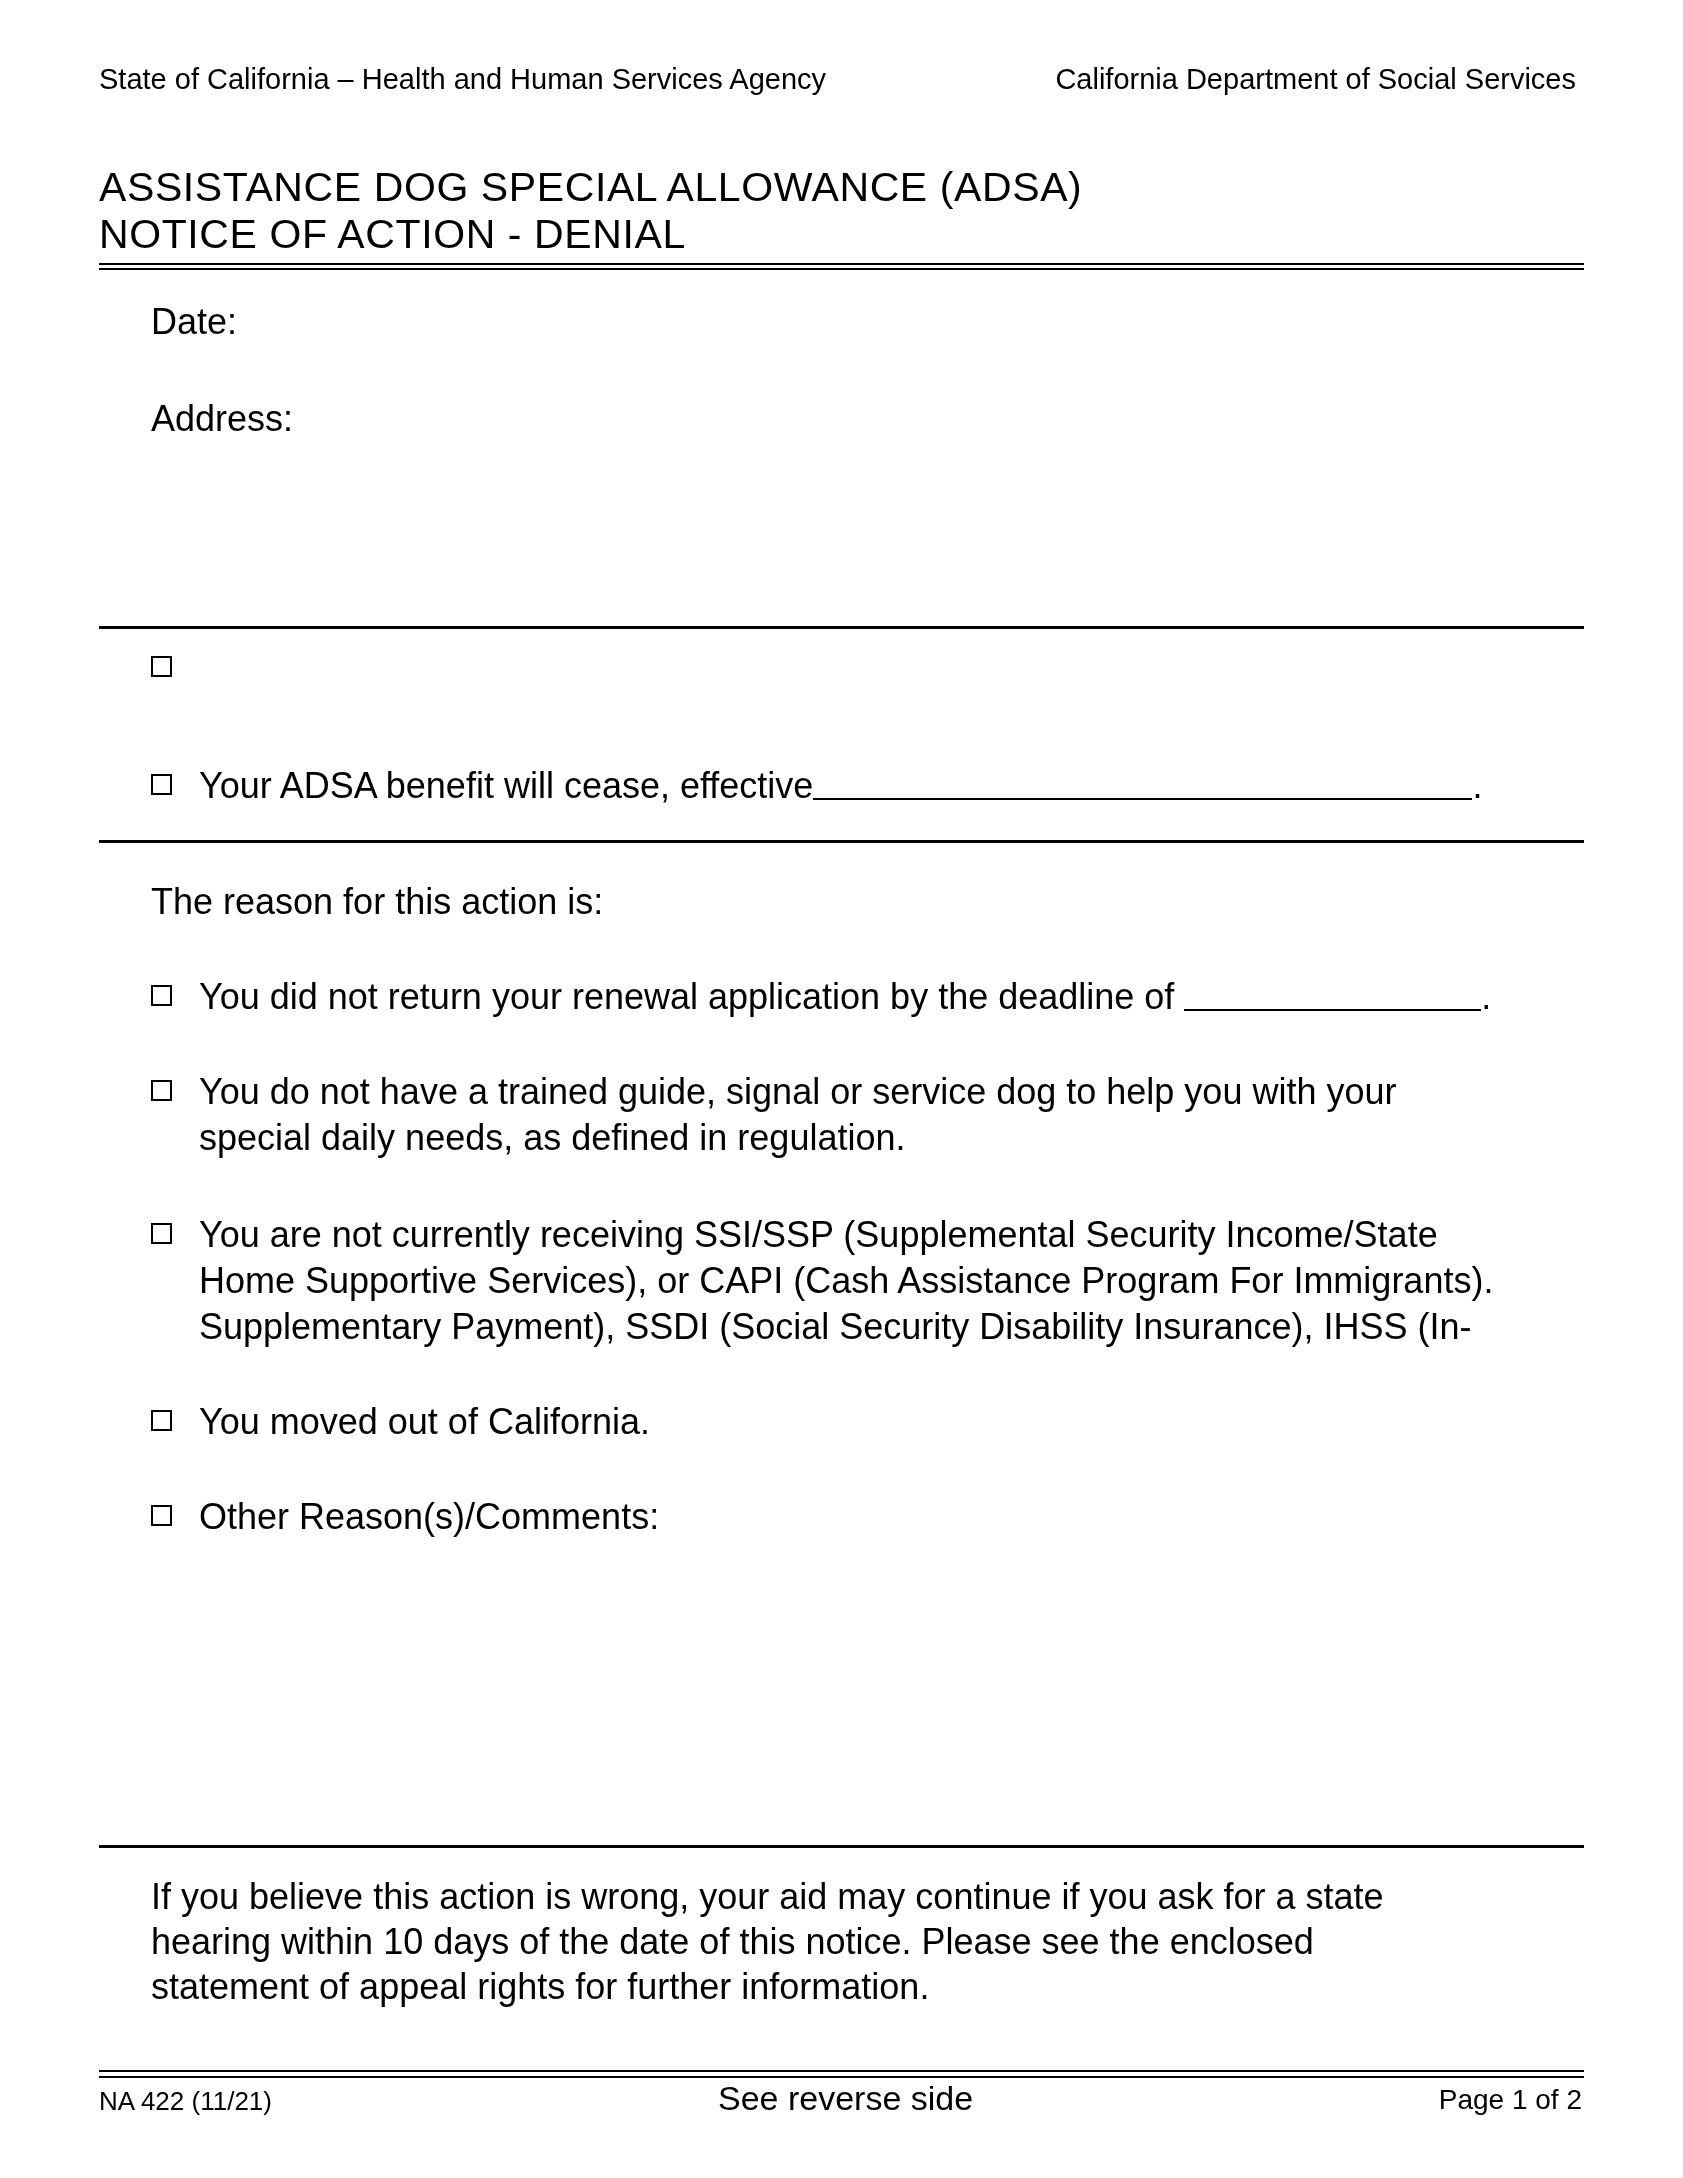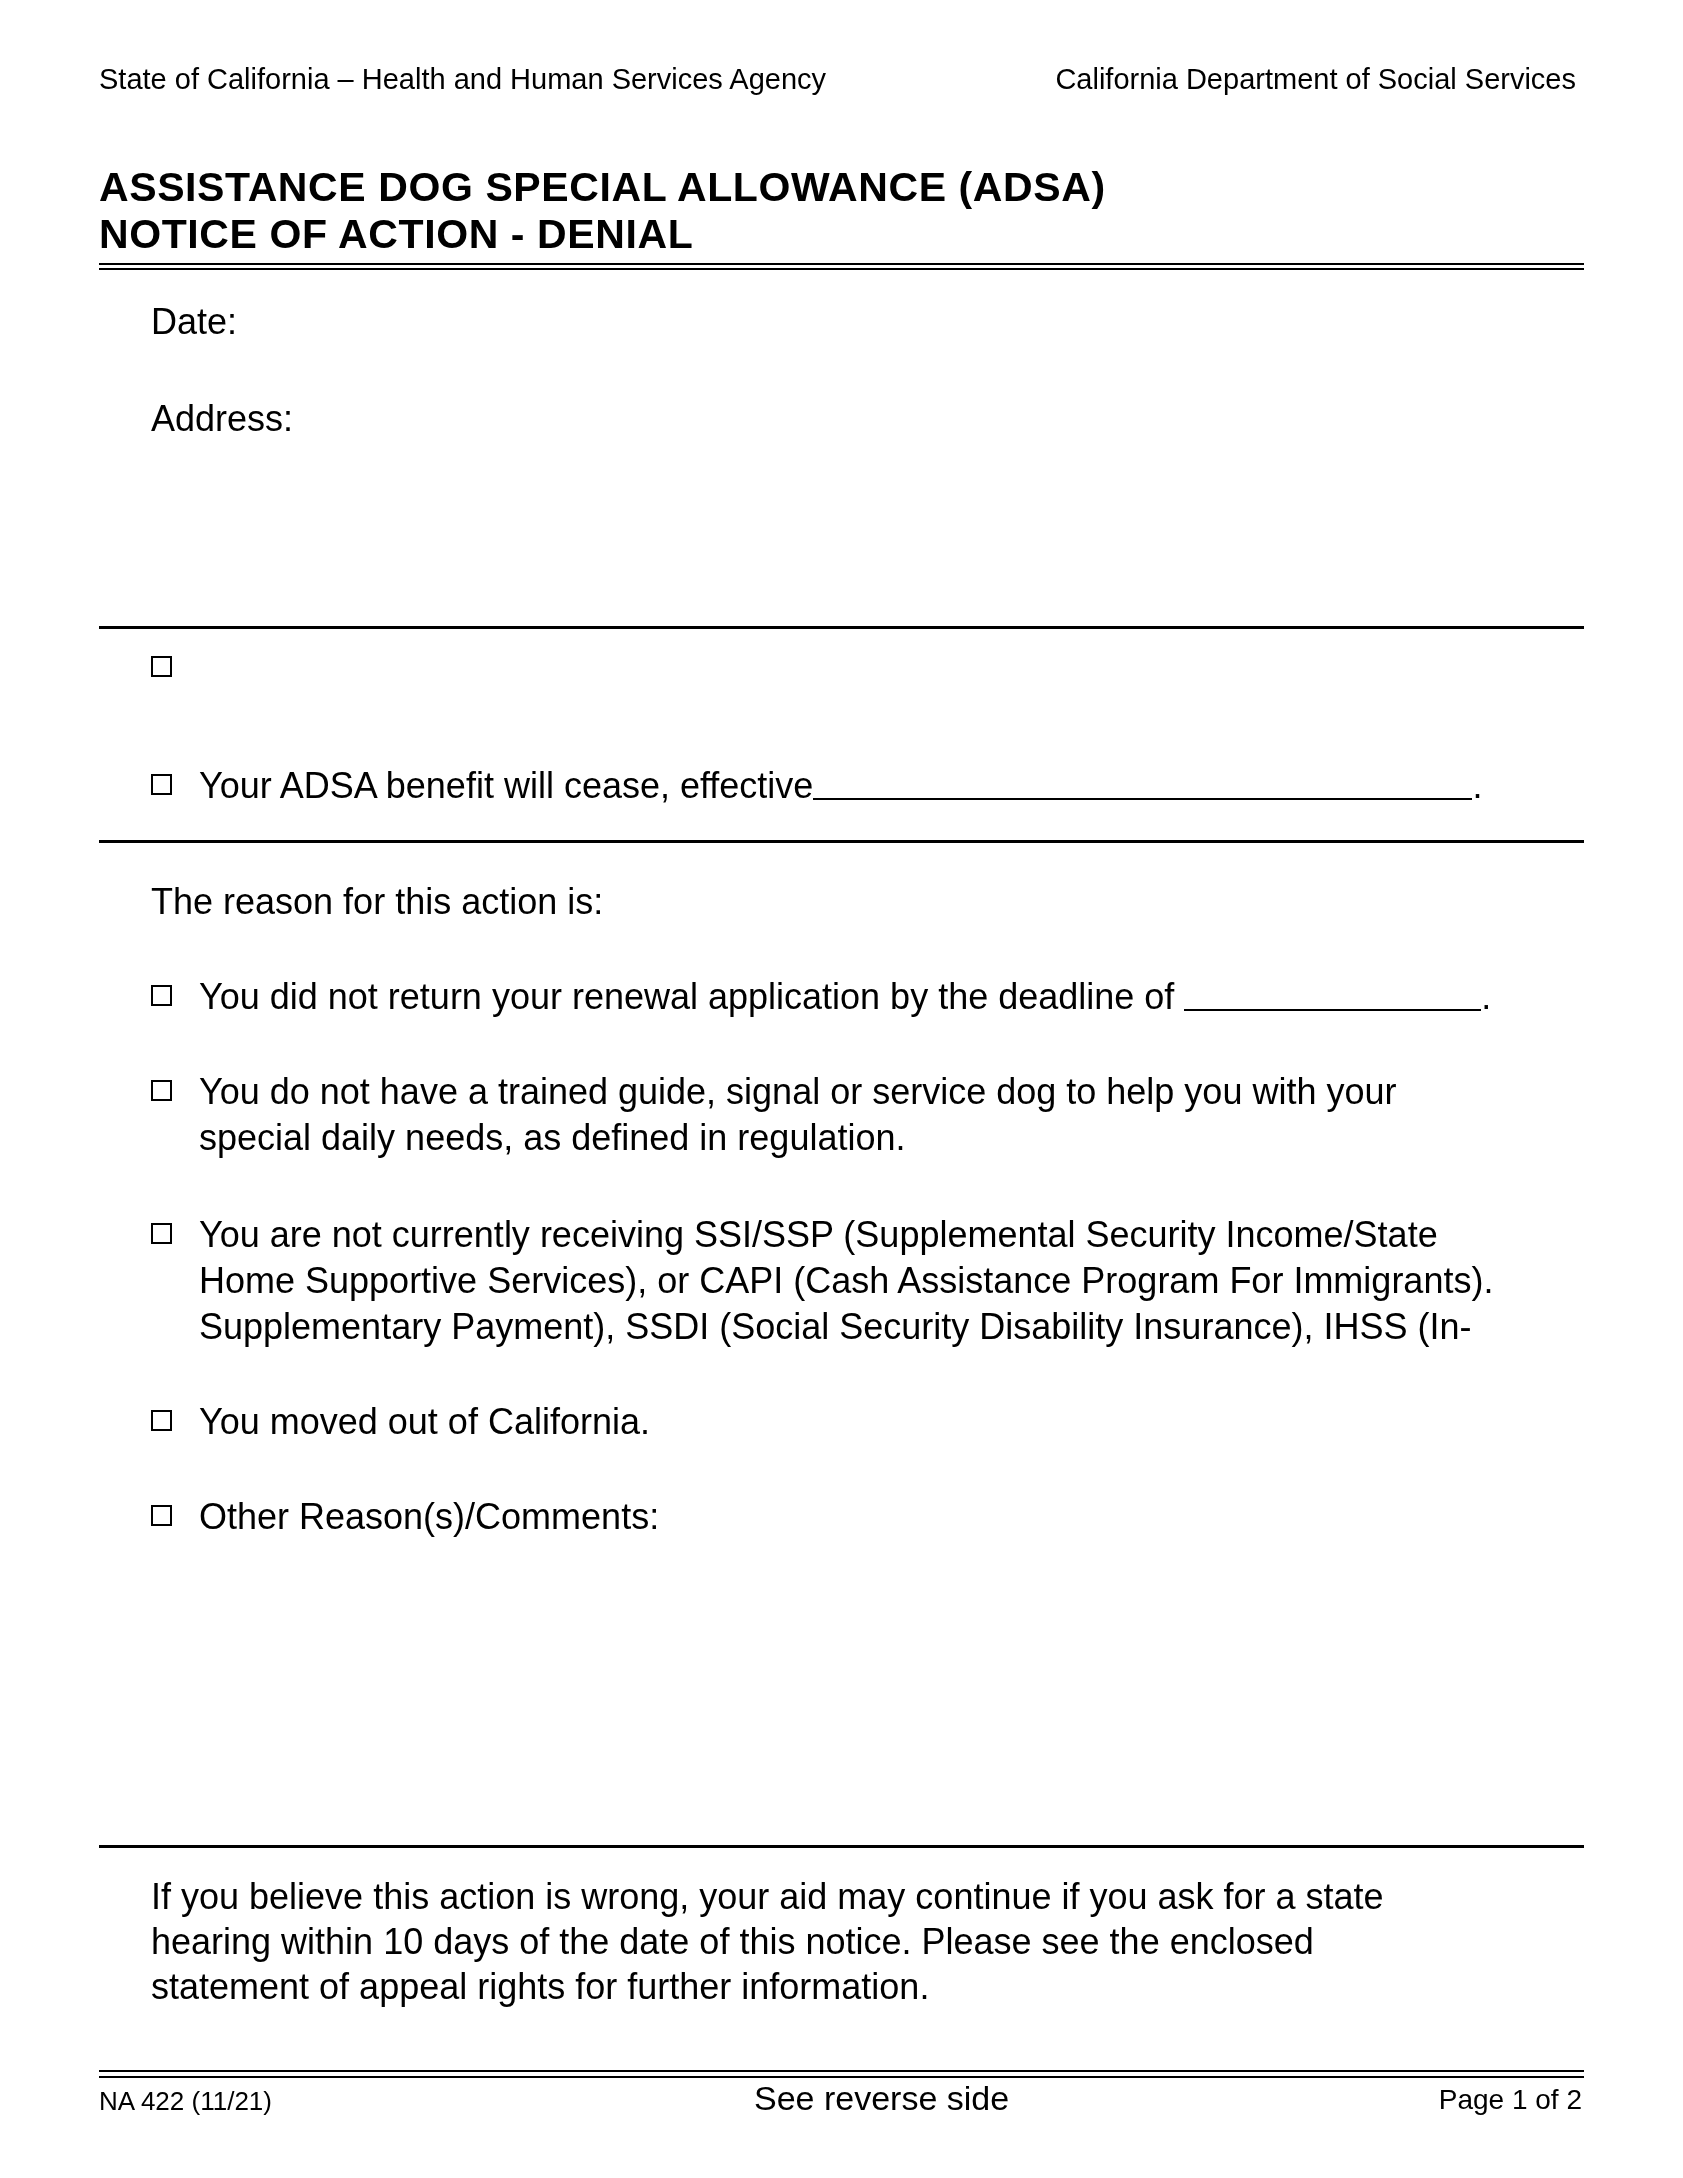--- a/index.html
+++ b/index.html
@@ -1,20 +1,20 @@
 <!DOCTYPE html>
 <html><head>
 <meta charset="utf-8">
 <style>
   html, body { margin: 0; padding: 0; background: #ffffff; }
   body { width: 1683px; height: 2178px; position: relative; overflow: hidden;
          font-family: "Liberation Sans", sans-serif; color: #000; }
   .abs { position: absolute; white-space: nowrap; }
   .hdr { font-size: 29px; line-height: 29px; }
-  .title { font-size: 41px; line-height: 47px; font-weight: bold; letter-spacing: 0.6px; left: 99px; top: 164px; }
+  .title { font-size: 41px; line-height: 47px; font-weight: normal; letter-spacing: 0.6px; left: 99px; top: 164px; }
   .title div { white-space: nowrap; }
   .rule { position: absolute; left: 99px; width: 1485px; background: #000; }
   .thin { height: 1.5px; }
   .thick { height: 3px; }
   .body { font-size: 36px; line-height: 45px; }
   .item { position: absolute; left: 151px; font-size: 36px; }
   .item .cb { position: absolute; left: 0; width: 21px; height: 21px; border: 2px solid #000; box-sizing: border-box; }
   .item .txt { position: absolute; left: 48px; white-space: nowrap; }
   .item .txt div { white-space: nowrap; }
   .blank { display: inline-block; border-bottom: 2px solid #000; height: 0.9em; vertical-align: baseline; margin-bottom: -2px; }
@@ -99,15 +99,15 @@
 
 <div class="abs body" style="left:151px; top:1874px;">
   <div>If you believe this action is wrong, your aid may continue if you ask for a state</div>
   <div>hearing within 10 days of the date of this notice. Please see the enclosed</div>
   <div>statement of appeal rights for further information.</div>
 </div>
 
 <div class="rule thin" style="top:2070px;"></div>
 <div class="rule thin" style="top:2076px;"></div>
 <div class="abs footer-left" style="left:99px; top:2088px;">NA 422 (11/21)</div>
-<div class="abs footer-center" style="left:718px; top:2081px;margin-left:36px;">See reverse side</div>
+<div class="abs footer-center" style="left:718px; top:2081px;">See reverse side</div>
 <div class="abs footer-right" style="right:101px; top:2086px;">Page 1 of 2</div>
 
 
 </body></html>

